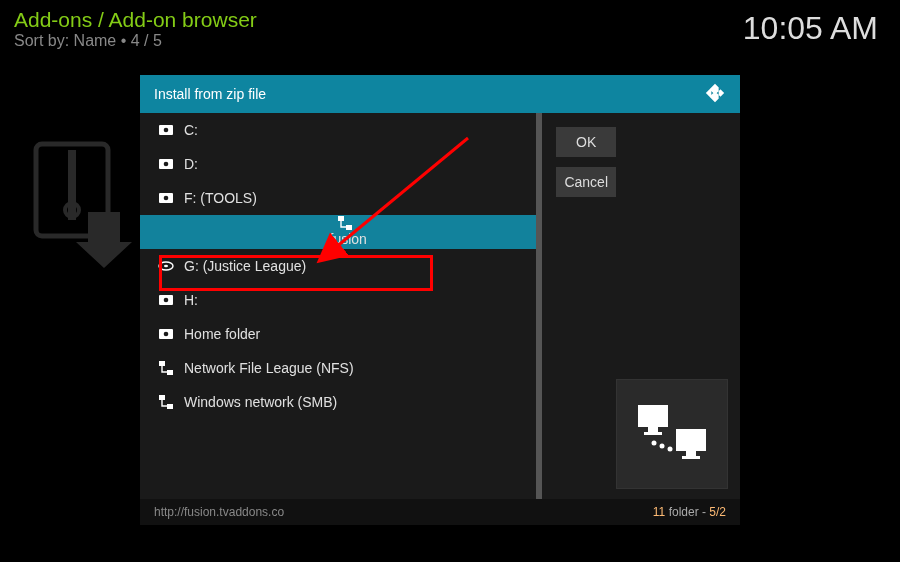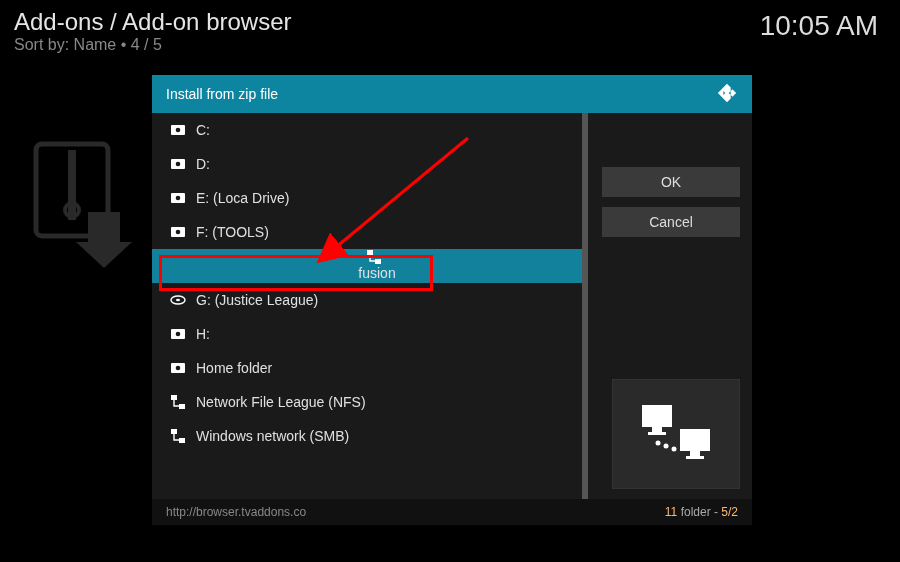--- a/index.html
+++ b/index.html
@@ -11,45 +11,45 @@
   color: #fff;
   position: relative;
   overflow: hidden;
 }
 .header {
   position: absolute;
   top: 8px;
   left: 14px;
 }
 .breadcrumb {
-  font-size: 24px;
-  color: #e5e5e5;
+  font-size: 21px;
+  color: #84cc16;
   font-weight: 300;
 }
 .sortinfo {
   font-size: 16px;
   color: #888;
 }
 .clock {
   position: absolute;
   top: 10px;
   right: 22px;
-  font-size: 28px;
+  font-size: 32px;
   color: #ddd;
   font-weight: 300;
 }
 .zip-bg-icon {
   position: absolute;
   left: 28px;
   top: 140px;
   opacity: 0.22;
 }
 .dialog {
   position: absolute;
-  left: 152px;
+  left: 140px;
   top: 75px;
   width: 600px;
   background: #1a1a1a;
 }
 .dialog-title {
   background: #0e85a0;
   height: 38px;
   display: flex;
   align-items: center;
   justify-content: space-between;
@@ -92,24 +92,23 @@
   position: absolute;
   right: 0;
   top: 0;
   width: 6px;
   height: 100%;
   background: #555;
 }
 .right-col {
   flex: 1;
   display: flex;
-  flex-direction: column;
+  flex-direction: row;
   padding: 14px 12px 10px 14px;
-  justify-content: space-between;
-  margin-top: 40px;
+  justify-content: center;
 }
 .btn {
   height: 30px;
   background: #3a3a3a;
   border: none;
   color: #ddd;
   font-size: 14px;
   margin-bottom: 10px;
   cursor: pointer;
 }
@@ -188,29 +187,20 @@
             <span>C:</span>
           </div>
           <div class="item">
             <span class="ic">
               <svg width="16" height="16" viewBox="0 0 16 16">
                 <rect x="1" y="3" width="14" height="10" rx="1" fill="#fff"></rect>
                 <circle cx="8" cy="8" r="2.3" fill="#1a1a1a"></circle>
               </svg>
             </span>
             <span>D:</span>
-          </div>
-          <div class="item">
-            <span class="ic">
-              <svg width="16" height="16" viewBox="0 0 16 16">
-                <rect x="1" y="3" width="14" height="10" rx="1" fill="#fff"></rect>
-                <circle cx="8" cy="8" r="2.3" fill="#1a1a1a"></circle>
-              </svg>
-            </span>
-            <span>E: (Loca Drive)</span>
           </div>
           <div class="item">
             <span class="ic">
               <svg width="16" height="16" viewBox="0 0 16 16">
                 <rect x="1" y="3" width="14" height="10" rx="1" fill="#fff"></rect>
                 <circle cx="8" cy="8" r="2.3" fill="#1a1a1a"></circle>
               </svg>
             </span>
             <span>F: (TOOLS)</span>
           </div>
@@ -288,21 +278,21 @@
           <rect x="54" y="52" width="10" height="5" fill="#fff"></rect>
           <rect x="50" y="57" width="18" height="3" fill="#fff"></rect>
           <circle cx="22" cy="44" r="2.5" fill="#fff"></circle>
           <circle cx="30" cy="47" r="2.5" fill="#fff"></circle>
           <circle cx="38" cy="50" r="2.5" fill="#fff"></circle>
         </svg>
       </div>
     </div>
   </div>
   <div class="footer">
-    <span>http://browser.tvaddons.co</span>
+    <span>http://fusion.tvaddons.co</span>
     <span class="count">
       <span class="hl">11</span><span> folder - </span><span class="hl">5/2</span>
     </span>
   </div>
 </div>
 
 <div class="redbox" style="left:159px; top:255px; width:274px; height:36px;"></div>
 <svg class="arrow" style="left:300px; top:130px;" width="180" height="150">
   <defs>
       <marker id="ah" markerWidth="12" markerHeight="12" refX="2" refY="5" orient="auto">

